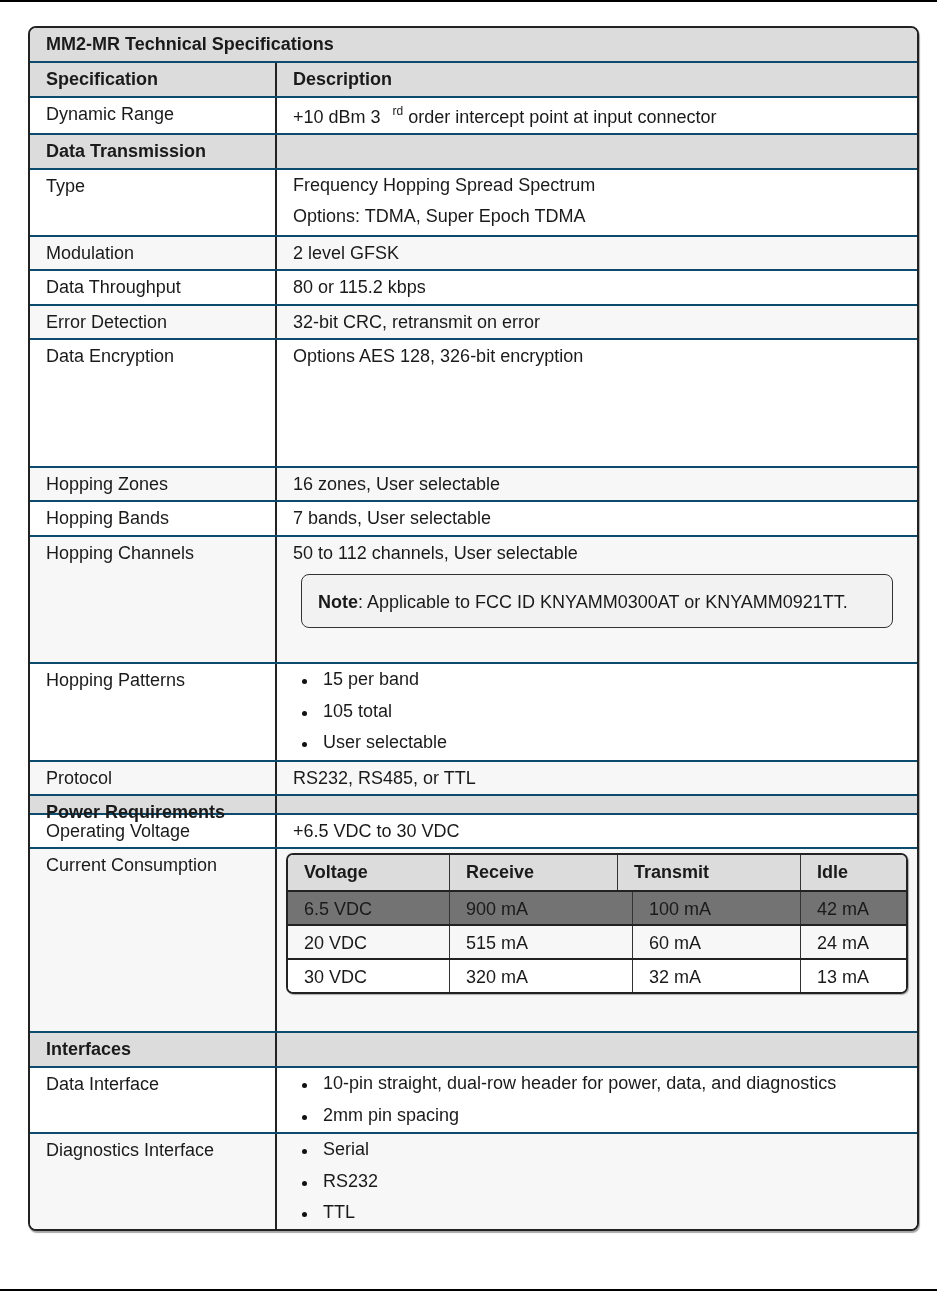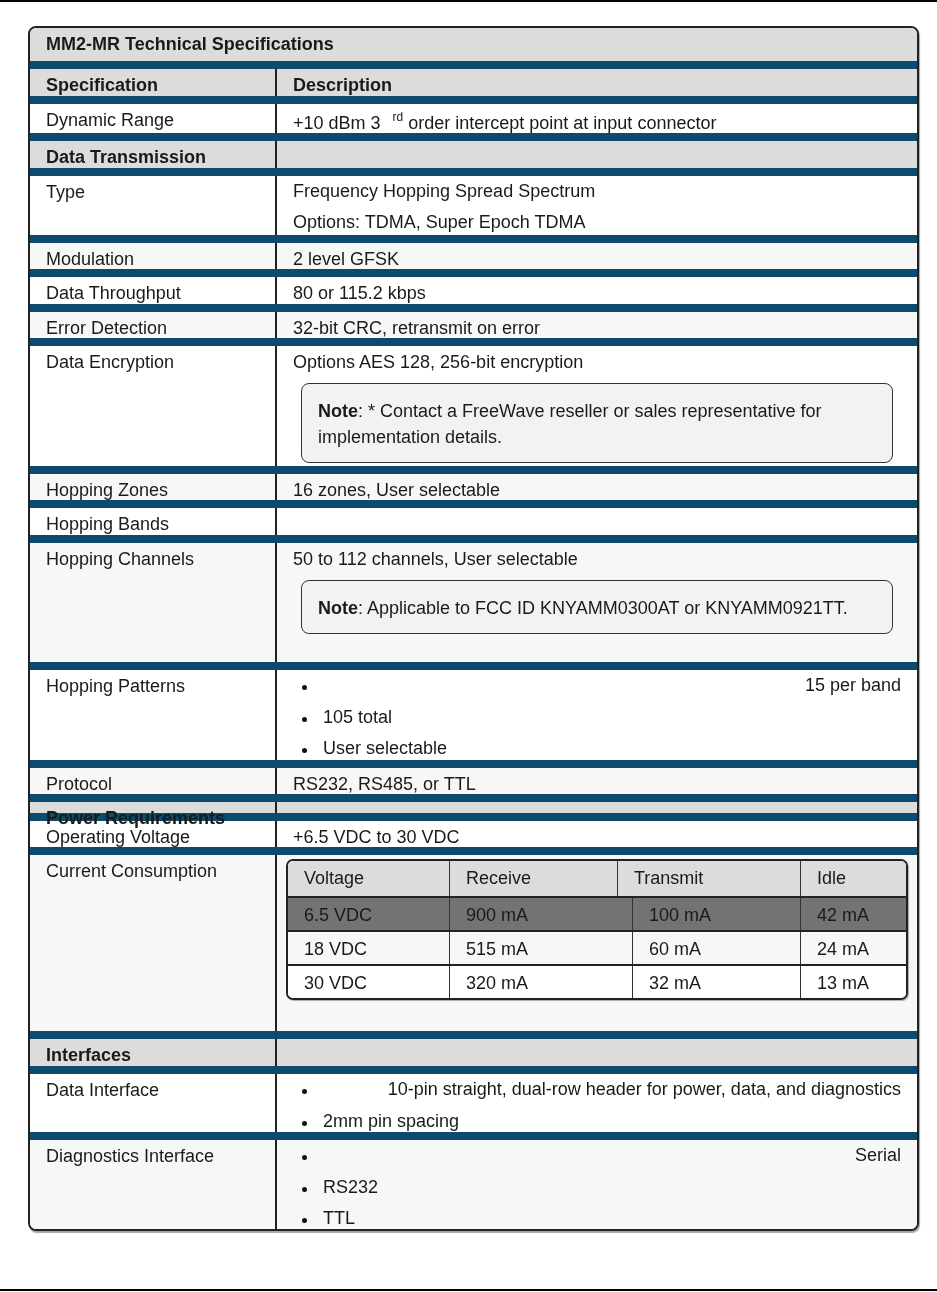--- a/index.html
+++ b/index.html
@@ -4,46 +4,46 @@
 <style>
   html, body { margin: 0; padding: 0; background: #ffffff; }
   body { width: 937px; height: 1292px; position: relative; overflow: hidden;
          font-family: "Liberation Sans", sans-serif; color: #1a1a1a; }
   .top-rule { position: absolute; left: 0; top: 0; width: 937px; height: 2px; background: #000; }
   .bottom-rule { position: absolute; left: 0; top: 1289px; width: 937px; height: 2px; background: #000; }
 
   .spec-table { position: absolute; left: 28px; top: 26px; width: 887px;
                 border: 2px solid #222; border-radius: 8px; overflow: hidden;
                 box-shadow: 1px 2px 1px rgba(0,0,0,0.35); background: #fff; }
-  .row { display: flex; border-top: 8px solid #0c4a6e; box-sizing: border-box; font-size: 18px; }
+  .row { display: flex; border-top: 2px solid #0c4a6e; box-sizing: border-box; font-size: 18px; }
   .row:first-child { border-top: none; }
   .row.title { height: 33px; background: #dcdcdc; font-weight: bold; padding: 6px 0 0 16px; box-sizing: border-box; }
   .row.gray { background: #dcdcdc; }
   .row.alt { background: #f7f7f7; }
   .row.white { background: #ffffff; }
   .c1 { width: 247px; border-right: 2px solid #222; padding: 6px 0 0 16px; box-sizing: border-box; flex: none; }
   .c2 { flex: 1; padding: 6px 16px 0 16px; box-sizing: border-box; }
   .bold { font-weight: bold; }
   .line { line-height: 31px; margin-top: -6px; }
   .line + .line { margin-top: 0; }
   .sup { font-size: 12px; vertical-align: 8px; padding-left: 12px; }
 
   .note { margin: 10px 8px 6px 8px; border: 1.5px solid #333; border-radius: 8px;
           background: #f2f2f2; padding: 14px 16px 12px 16px; line-height: 26px; font-size: 18px; }
 
   ul.bullets { list-style: none; margin: 0; padding: 0; }
   ul.bullets li { line-height: 31.5px; position: relative; padding-left: 30px; }
-  ul.bullets li:first-child { margin-top: -6px; text-align: right; }
+  ul.bullets li:first-child { margin-top: -6px; }
   ul.bullets li::before { content: ""; position: absolute; left: 9px; top: 15px; width: 5px; height: 5px;
                           border-radius: 50%; background: #111; }
 
   .cur-table { margin: -2px -7px 0 -7px; border: 2px solid #222; border-radius: 7px; overflow: hidden;
                box-shadow: 1px 1px 1px rgba(0,0,0,0.3); font-size: 18px; }
   .cur-row { display: flex; height: 34px; border-top: 2px solid #222; box-sizing: border-box; }
-  .cur-row:first-child { border-top: none; height: 35px; background: #dcdcdc; font-weight: normal; }
+  .cur-row:first-child { border-top: none; height: 35px; background: #dcdcdc; font-weight: bold; }
   .cur-cell { padding: 7px 0 0 16px; box-sizing: border-box; border-right: 1px solid #333; }
   .cur-cell:last-child { border-right: none; flex: 1; }
   .w1 { width: 162px; } .w2 { width: 183px; } .w3 { width: 168px; }
 </style>
 </head>
 <body>
 
 <div class="top-rule"></div>
 
 <div class="spec-table">
@@ -84,32 +84,32 @@
   </div>
 
   <div class="row alt" style="height:34px">
     <div class="c1">Error Detection</div>
     <div class="c2">32-bit CRC, retransmit on error</div>
   </div>
 
   <div class="row white" style="height:128px">
     <div class="c1">Data Encryption</div>
     <div class="c2">
-      <div>Options AES 128, 256-bit encryption</div>
-      <div class="note"><b>Note</b><span>: * Contact a FreeWave reseller or sales representative for implementation details.</span></div>
+      <div>Options AES 128, 326-bit encryption</div>
     </div>
   </div>
 
   <div class="row alt" style="height:34px">
     <div class="c1">Hopping Zones</div>
     <div class="c2">16 zones, User selectable</div>
   </div>
 
   <div class="row white" style="height:35px">
     <div class="c1">Hopping Bands</div>
+    <div class="c2">7 bands, User selectable</div>
   </div>
 
   <div class="row alt" style="height:127px">
     <div class="c1">Hopping Channels</div>
     <div class="c2">
       <div>50 to 112 channels, User selectable</div>
       <div class="note"><b>Note</b><span>: Applicable to FCC ID KNYAMM0300AT or KNYAMM0921TT.</span></div>
     </div>
   </div>
 
@@ -149,21 +149,21 @@
           <div class="cur-cell w2">Transmit</div>
           <div class="cur-cell">Idle</div>
         </div>
         <div class="cur-row" style="background:#737373">
           <div class="cur-cell w1">6.5 VDC</div>
           <div class="cur-cell w2">900 mA</div>
           <div class="cur-cell w3">100 mA</div>
           <div class="cur-cell">42 mA</div>
         </div>
         <div class="cur-row" style="background:#f7f7f7">
-          <div class="cur-cell w1">18 VDC</div>
+          <div class="cur-cell w1">20 VDC</div>
           <div class="cur-cell w2">515 mA</div>
           <div class="cur-cell w3">60 mA</div>
           <div class="cur-cell">24 mA</div>
         </div>
         <div class="cur-row" style="background:#fff">
           <div class="cur-cell w1">30 VDC</div>
           <div class="cur-cell w2">320 mA</div>
           <div class="cur-cell w3">32 mA</div>
           <div class="cur-cell">13 mA</div>
         </div>

